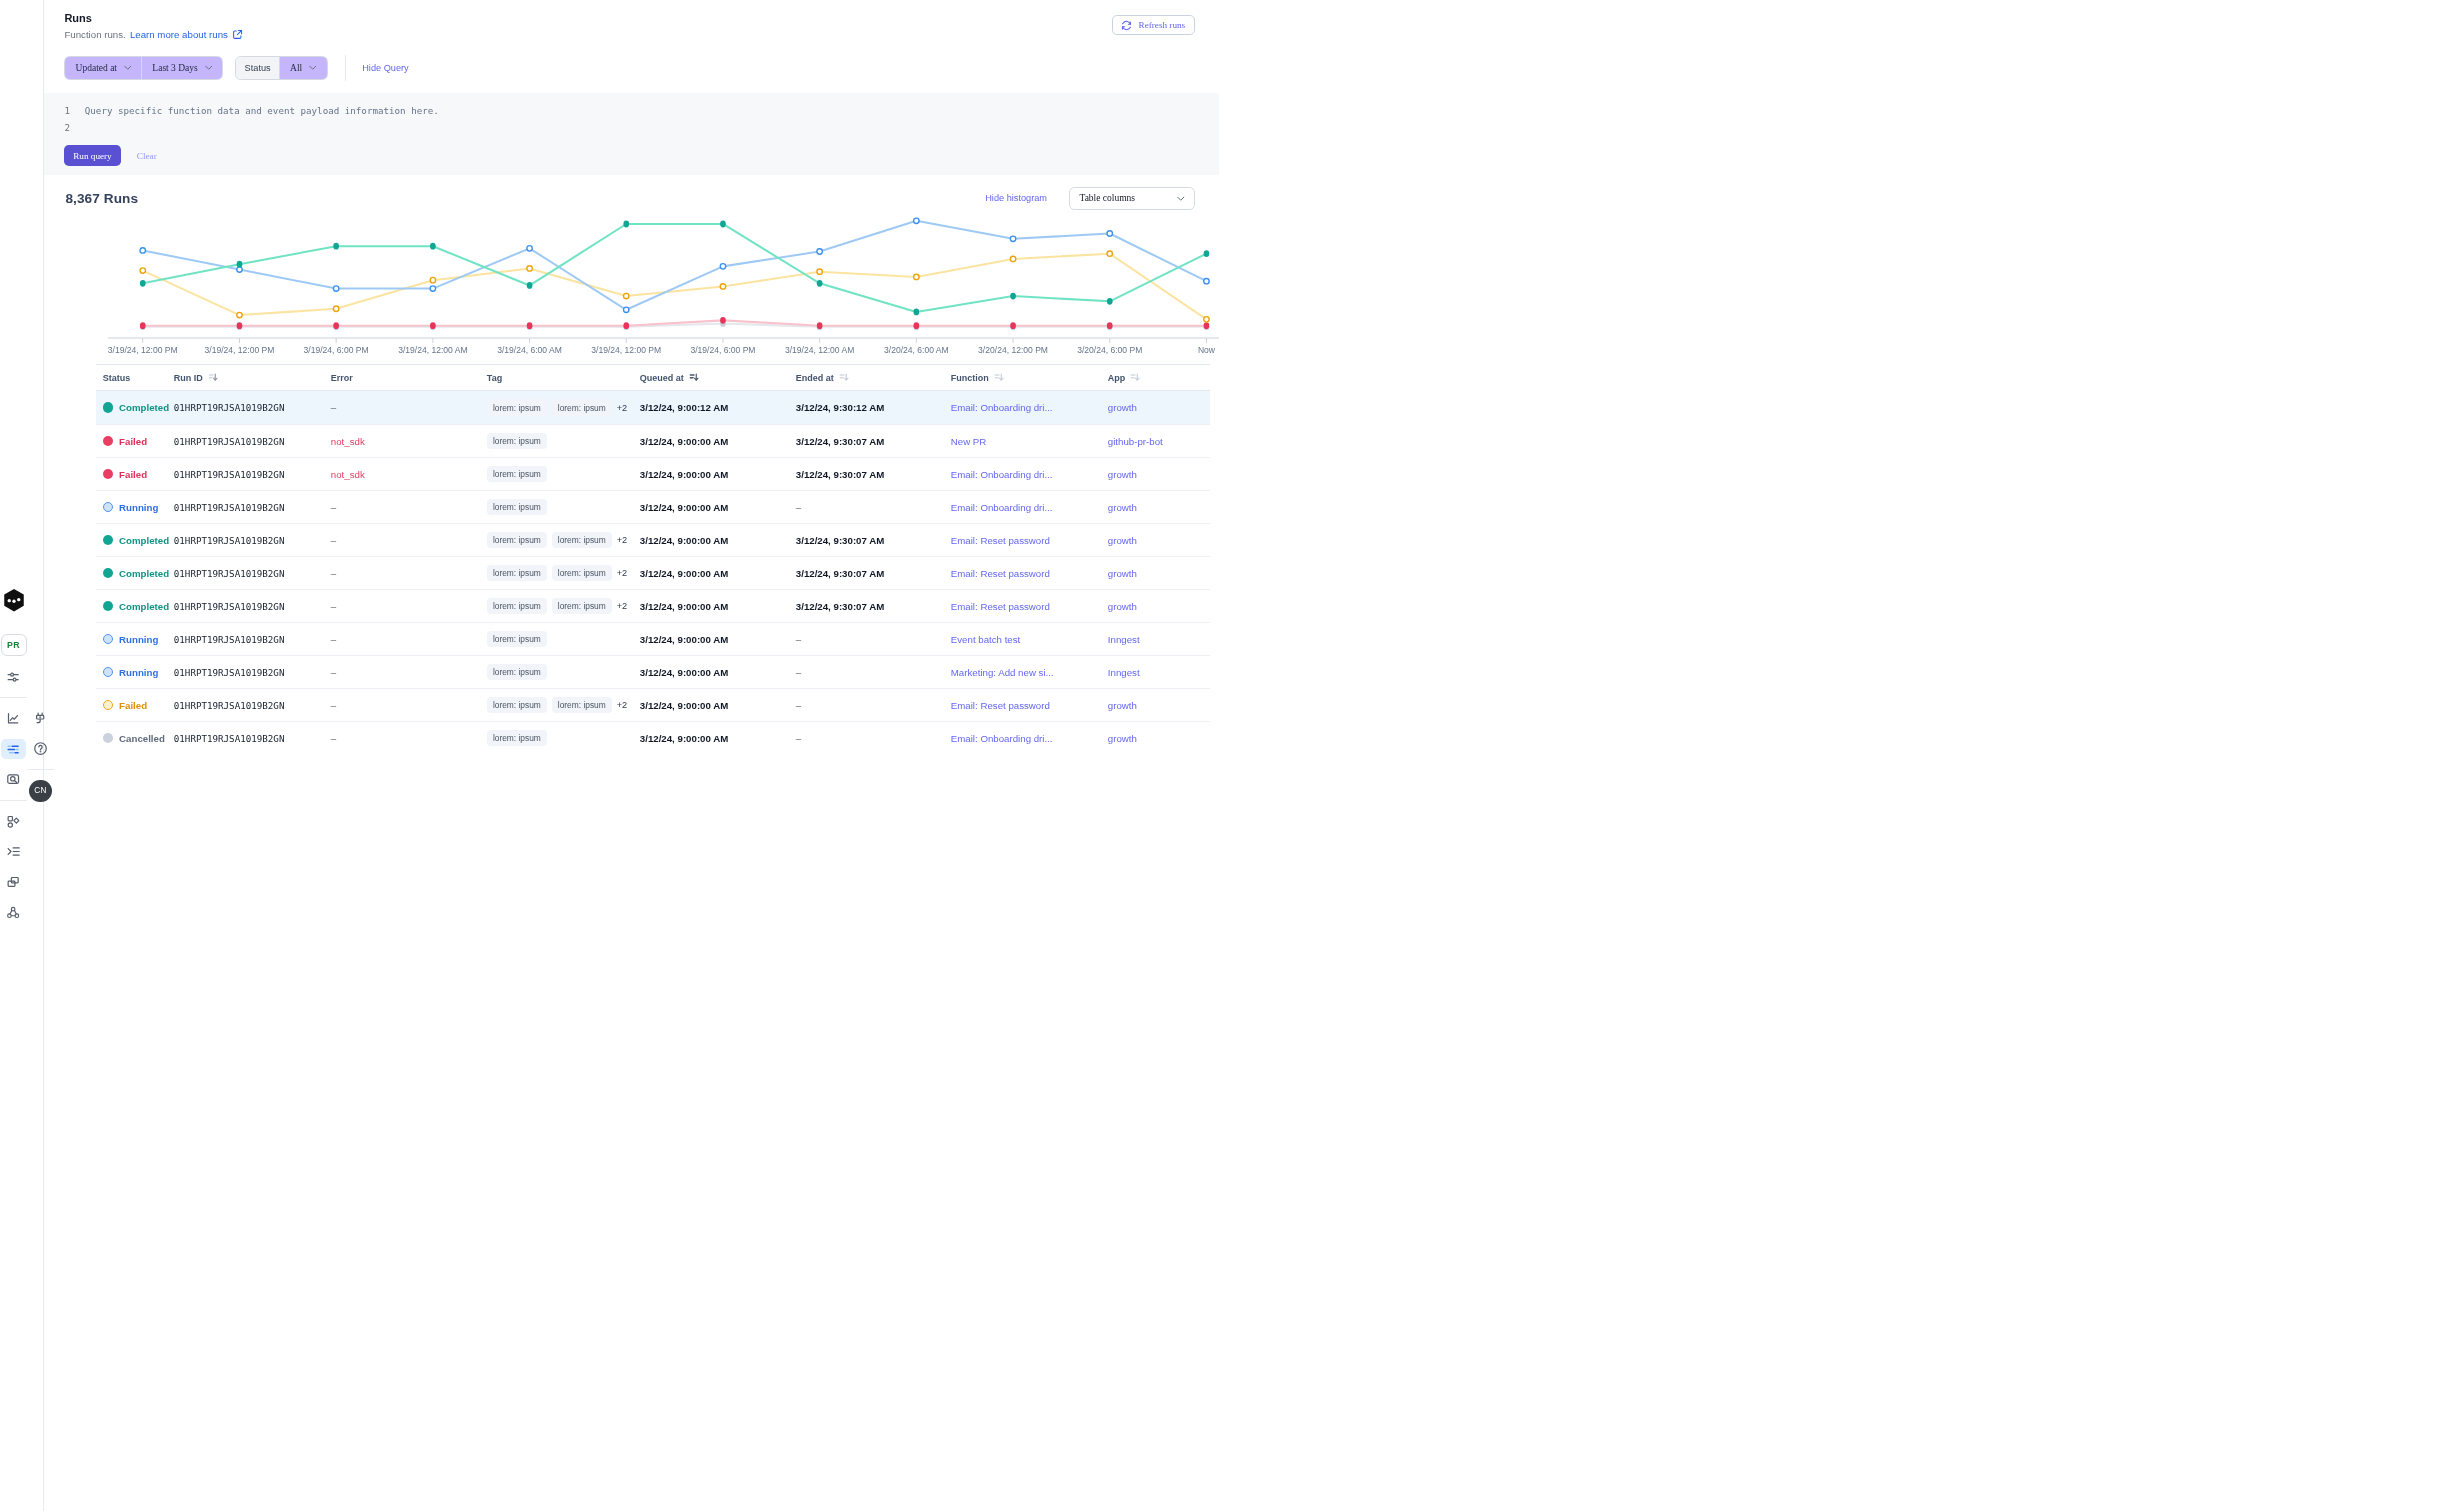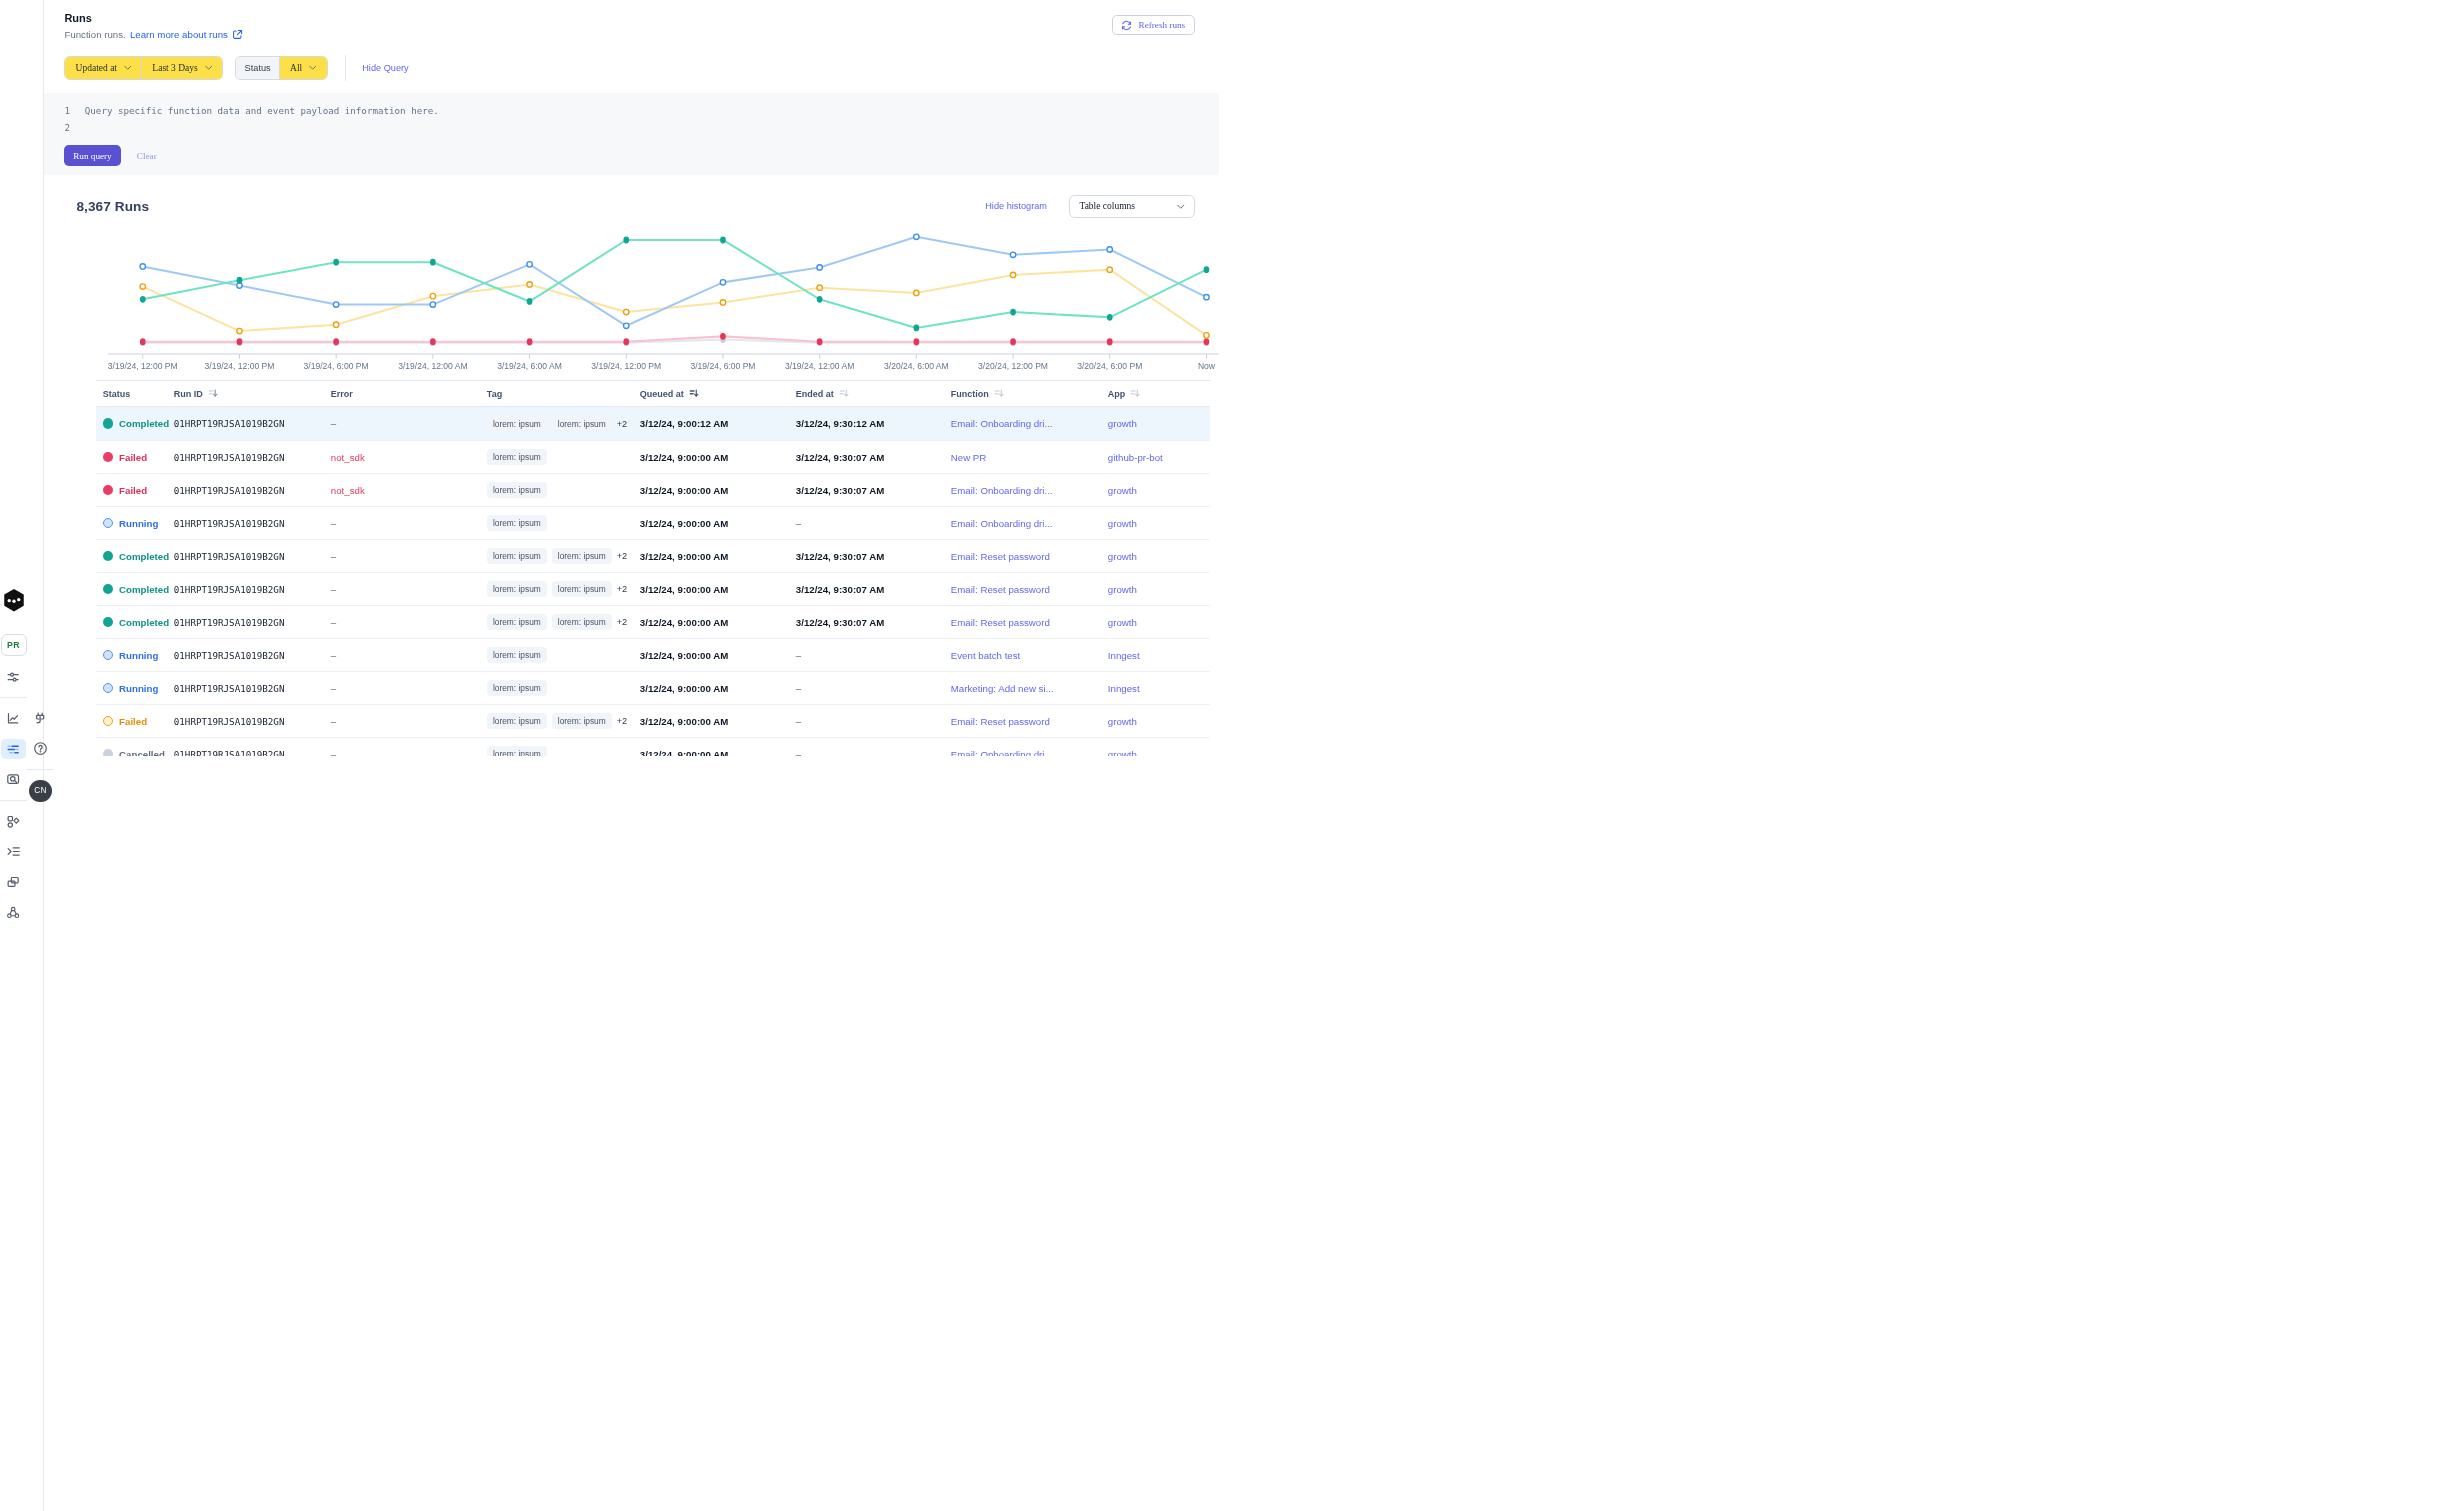--- a/index.html
+++ b/index.html
@@ -30,40 +30,40 @@
   .page-header{padding:12.2px 24px 0 20.4px;display:flex;justify-content:space-between;align-items:flex-start;}
   h1{font-size:11px;font-weight:700;margin:0;color:#111827;}
   .subtitle{margin:4.8px 0 0;font-size:9.7px;color:#6b7280;display:flex;align-items:center;gap:4.1px;}
   .learn{color:#2563eb;}
   .refresh-btn{margin-top:2.7px;display:flex;align-items:center;gap:6.1px;height:20.4px;padding:0 8.8px;
     border:0.7px solid #c9d2e0;border-radius:4.8px;background:#fff;color:#6366f1;font-size:9.2px;}
 
   .filter-row{display:flex;align-items:center;gap:12.2px;margin:15px 0 0 20.4px;}
   .pill{display:flex;align-items:stretch;border:0.7px solid #d5dae2;border-radius:5.4px;height:24.5px;
     background:#fff;overflow:hidden;}
-  .pill button{display:flex;align-items:center;gap:6.8px;padding:0 10.2px;background:#fde047;border:none;
+  .pill button{display:flex;align-items:center;gap:6.8px;padding:0 10.2px;background:#c4b5fd;border:none;
     font-size:9.5px;color:#1f2937;}
   .pill .vdiv{width:0.7px;background:#d5dae2;}
   .status-label{display:flex;align-items:center;padding:0 8.2px;background:#f2f4f7;
     border-right:0.7px solid #d5dae2;font-size:9.2px;color:#374151;}
   .vrule{width:0.7px;height:26px;background:#e5e8ee;margin-left:5.4px;}
   .hide-query{color:#6366f1;font-size:9.2px;margin-left:4.1px;}
   .chev{color:#6b7280;display:flex;}
 
   .query-panel{margin-top:12.2px;background:#f7f8f9;padding:8.8px 0 8.2px;}
   .code-line{display:flex;align-items:center;height:17px;padding-left:20.4px;
     font-family:"DejaVu Sans Mono","Liberation Mono",monospace;font-size:9.2px;}
   .ln{width:16.3px;color:#6b7280;}
   .code{color:#64748b;margin-left:4.1px;text-align:right;}
   .query-actions{margin:9.5px 0 0 20.4px;display:flex;align-items:center;gap:16.3px;}
   .run-btn{background:#5a50d2;color:#fff;border:none;border-radius:4.8px;height:21px;padding:0 8.8px;font-size:9.2px;}
   .clear-btn{background:none;border:none;color:#8f97f8;font-size:9.2px;padding:0;}
 
   .results-bar{display:flex;align-items:center;justify-content:space-between;margin:12.2px 24px 0 20.4px;}
-  h2{font-size:13.6px;font-weight:700;color:#33415c;margin:12px;letter-spacing:0.1px;}
+  h2{font-size:13.6px;font-weight:700;color:#33415c;margin:1px;letter-spacing:0.1px;}
   .results-right{display:flex;align-items:center;gap:22px;}
   .hide-histogram{color:#6366f1;font-size:9.2px;}
   .cols-btn{display:flex;align-items:center;justify-content:space-between;width:126px;height:23px;
     border:0.7px solid #d5dae2;border-radius:5.4px;background:#fff;font-size:9.5px;color:#111827;padding:0 9.5px;}
 
   #chart{margin:4.1px 8.8px 0 58px;}
 
   #table{margin-top:4.1px;}
   .grid-cols{display:grid;grid-template-columns:71px 157px 156px 153px 156px 155px 157px minmax(0,1fr);
     align-items:center;margin:0 8.8px 0 52px;padding-left:6.8px;}

